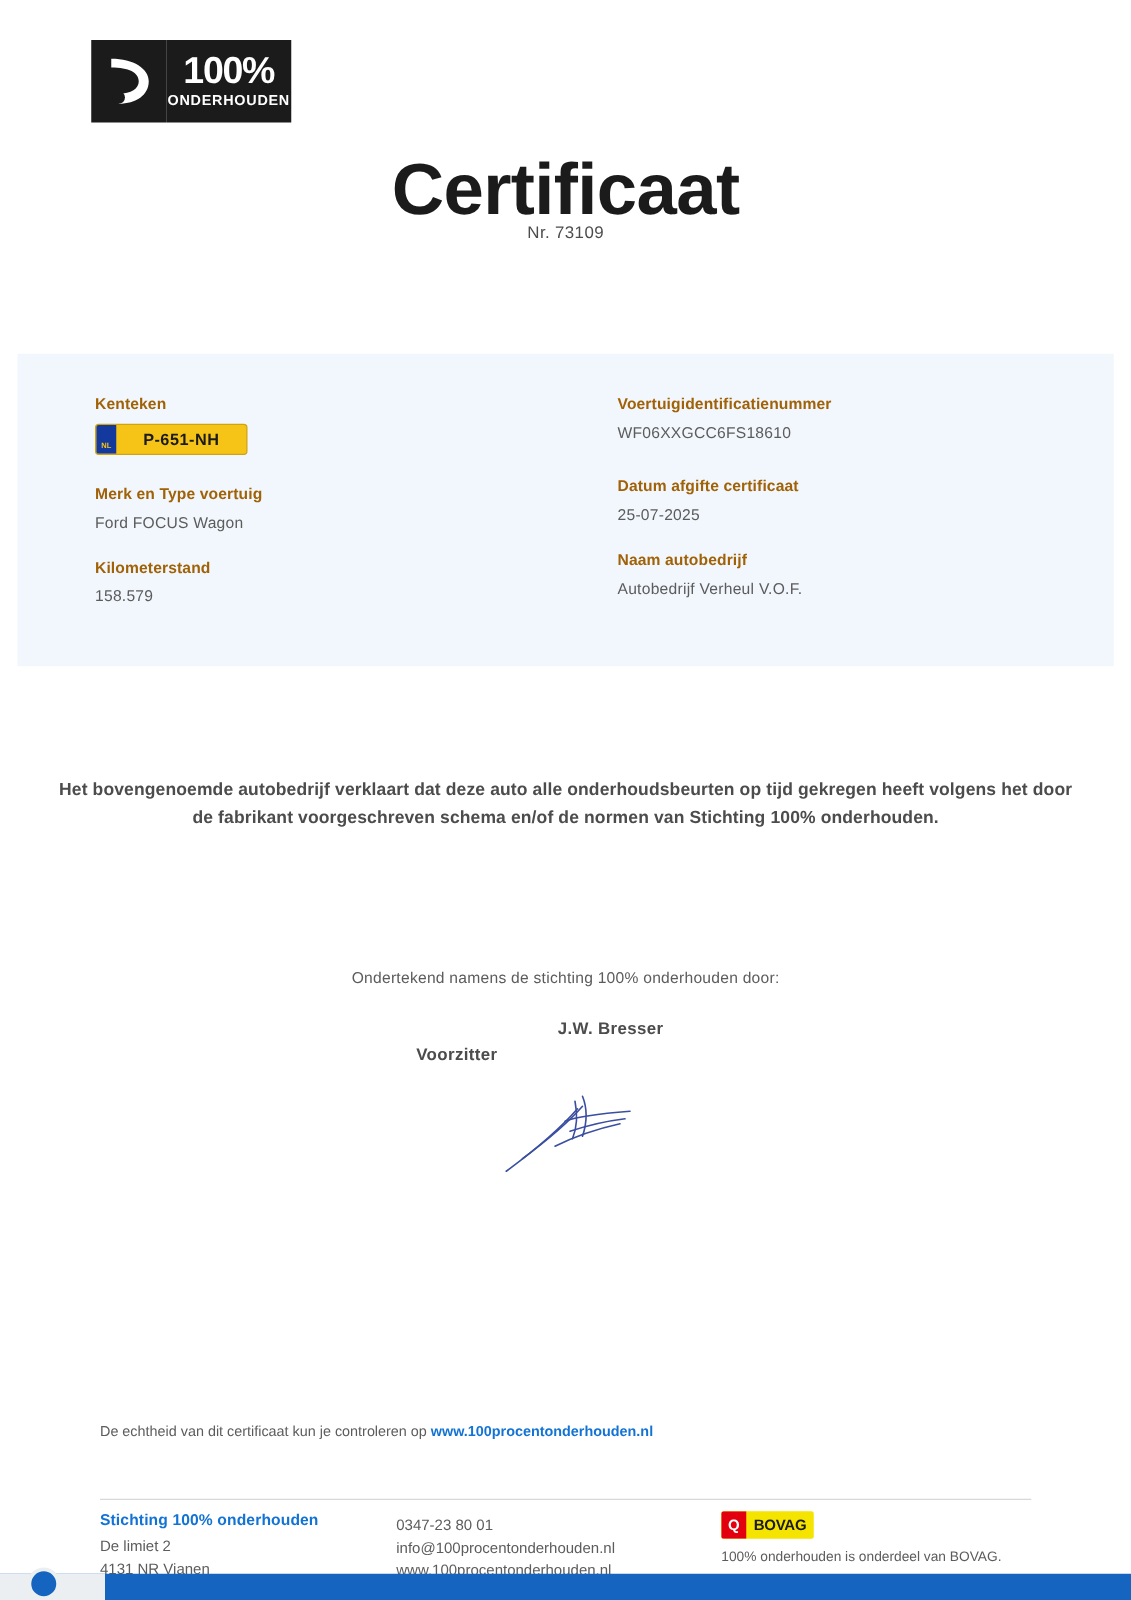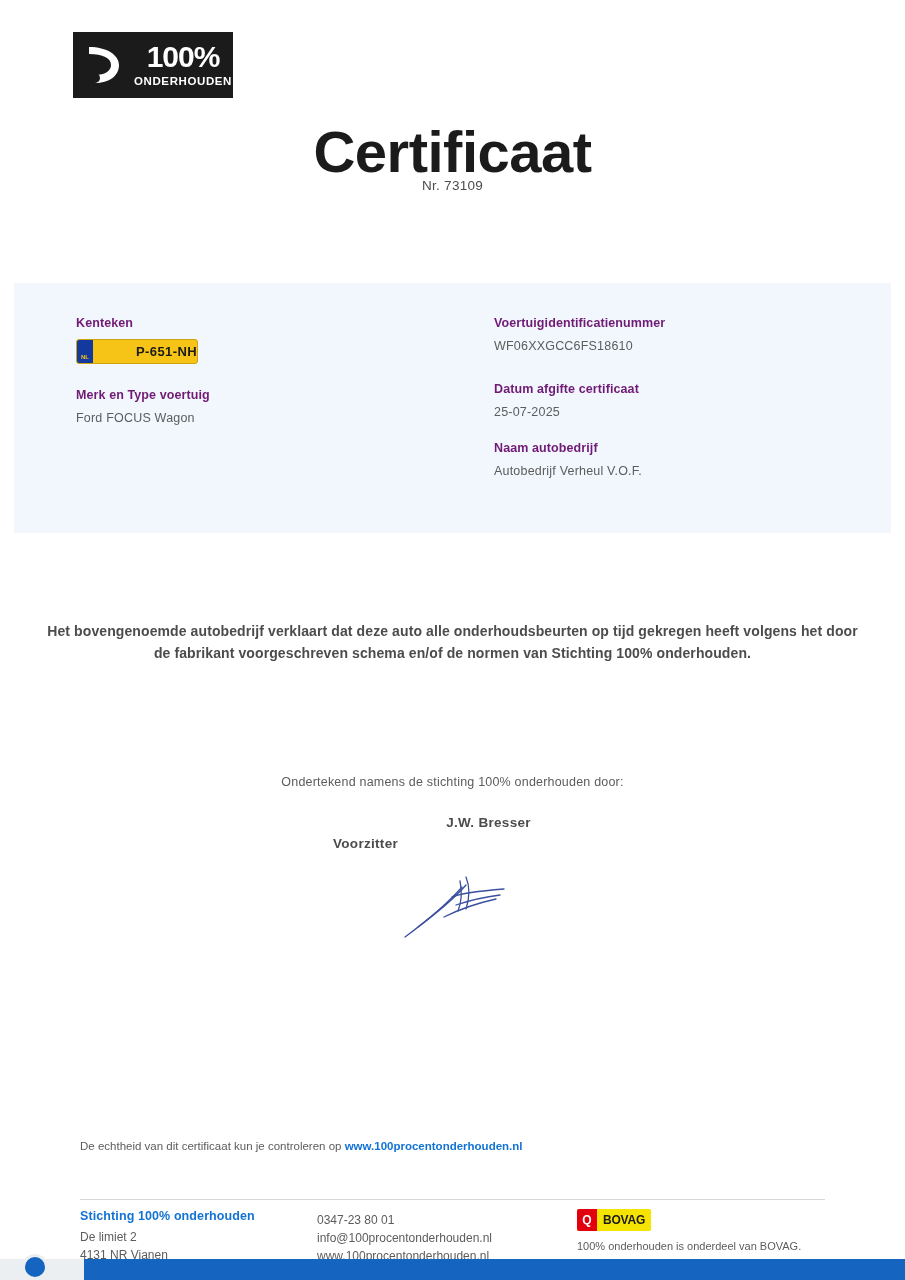--- a/index.html
+++ b/index.html
@@ -105,21 +105,21 @@
     position: absolute;
     top: 33px;
   }
   .col-left { left: 62px; }
   .col-right { left: 480px; }
 
   .field { margin-bottom: 22px; }
   .field-label {
     font-size: 12.5px;
     font-weight: bold;
-    color: #701a75;
+    color: #a16207;
     margin-bottom: 9px;
     letter-spacing: 0.1px;
   }
   .field-value {
     font-size: 12.5px;
     color: #5c5c5c;
     letter-spacing: 0.2px;
   }
 
   
@@ -141,21 +141,21 @@
     font-size: 6px;
     display: flex;
     align-items: flex-end;
     justify-content: center;
     padding-bottom: 3px;
     box-sizing: border-box;
     font-weight: bold;
   }
   .plate-number {
     flex: 1;
-    text-align: right;
+    text-align: center;
     font-size: 13px;
     font-weight: bold;
     color: #1b1b1b;
     letter-spacing: 0.4px;
   }
 
   
   .declaration {
     position: absolute;
     left: 38px;
@@ -365,20 +365,24 @@
           <div class="plate-eu">NL</div>
           <div class="plate-number">P-651-NH</div>
         </div>
       </div>
 
       <div class="field" style="margin-top:24px">
         <div class="field-label">Merk en Type voertuig</div>
         <div class="field-value">Ford  FOCUS Wagon</div>
       </div>
 
+      <div class="field" style="margin-top:20px">
+        <div class="field-label">Kilometerstand</div>
+        <div class="field-value">158.579</div>
+      </div>
 
     </div>
 
     <div class="info-col col-right">
 
       <div class="field">
         <div class="field-label">Voertuigidentificatienummer</div>
         <div class="field-value">WF06XXGCC6FS18610</div>
       </div>
 

